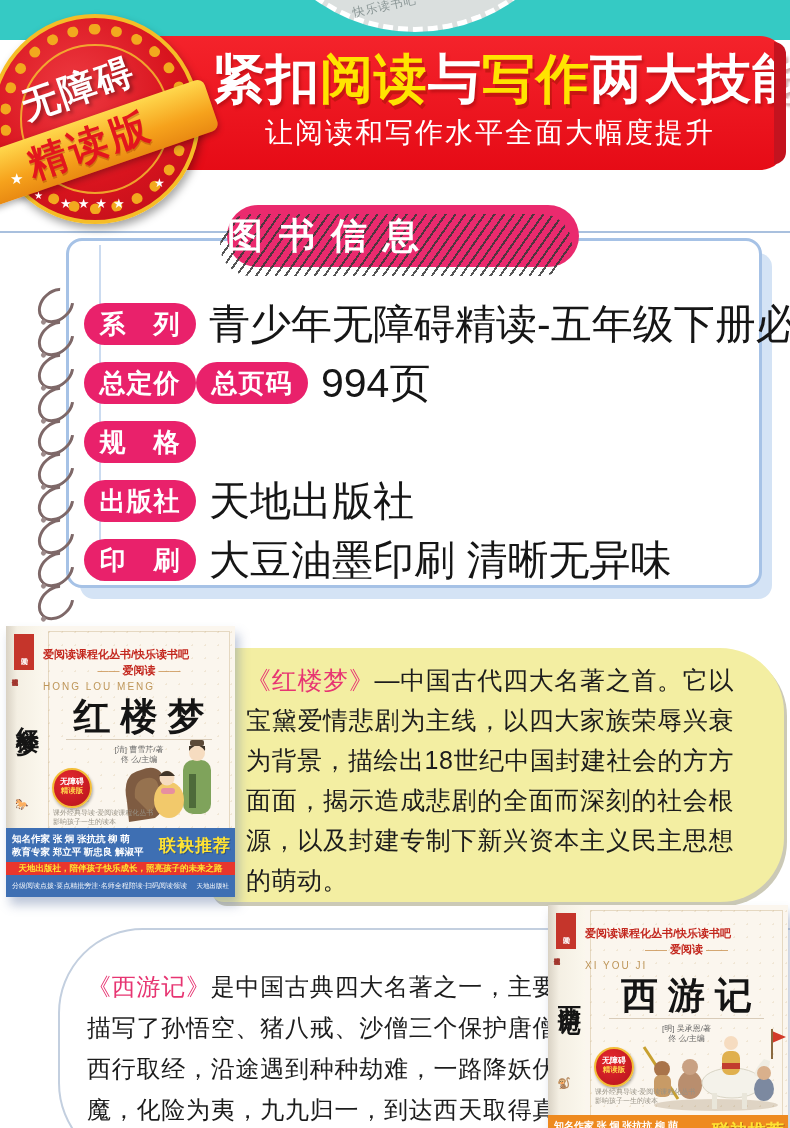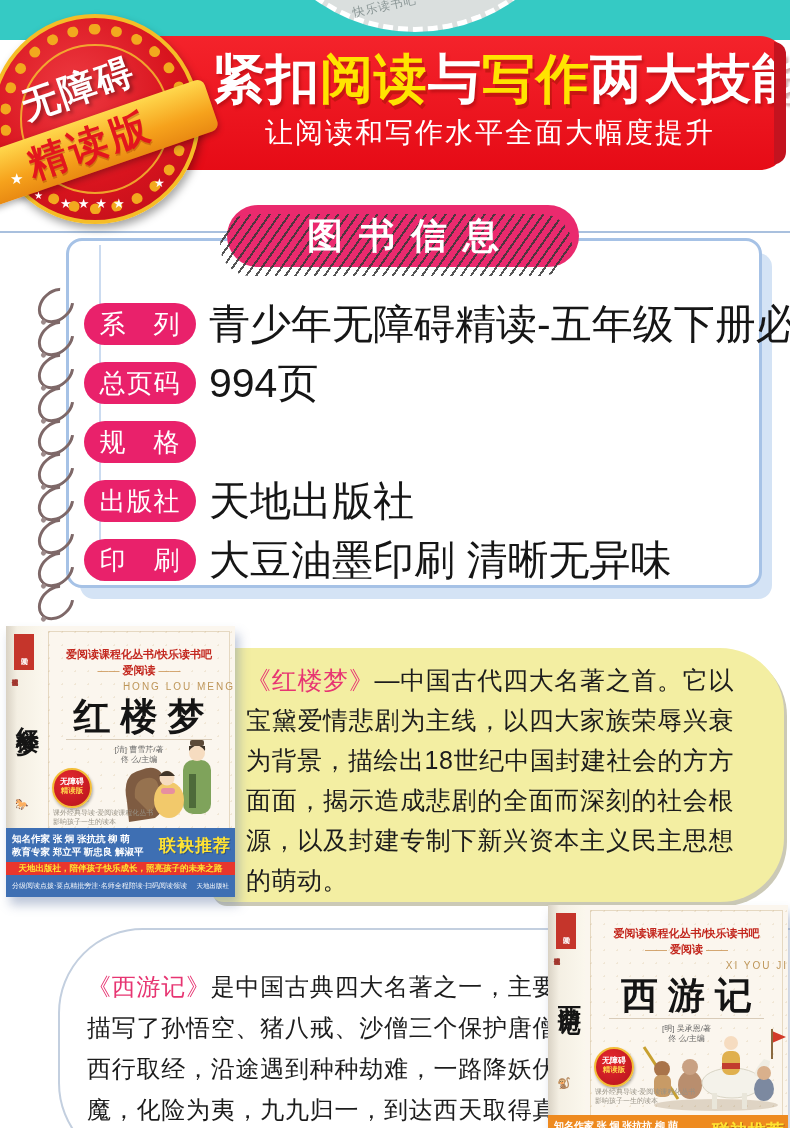--- a/index.html
+++ b/index.html
@@ -40,42 +40,42 @@
     text-shadow:0 2px 0 rgba(120,0,0,.25);}
   .seal .star{position:absolute;color:#fff;}
   .star-a{left:16px;top:152px;font-size:15px;}
   .star-b{left:40px;top:172px;font-size:10px;}
   .star-c{left:66px;top:178px;font-size:13px;letter-spacing:6px;}
   .star-d{left:160px;top:158px;font-size:12px;color:#FFD84D;}
 
   
   .rule-line{position:absolute;left:0;top:231px;width:790px;height:2px;background:#A9C0DE;z-index:1;}
   .info-pill{position:absolute;left:227px;top:205px;width:352px;height:62px;border-radius:33px;
-    background:#EA2A6E;z-index:3;display:flex;align-items:center;justify-content:center;}
+    background:#EA2A6E;z-index:3;display:flex;align-items:center;}
   .info-pill::before{content:"";position:absolute;inset:0;border-radius:33px;z-index:-1;
     transform:translate(-7px,9px);
     background:repeating-linear-gradient(125deg,rgba(55,55,55,.85) 0 2px,transparent 2px 8px);}
   .info-pill span{font-size:36px;font-weight:900;color:#fff;letter-spacing:16px;margin-right:-16px;}
 
   
   .notebook{position:absolute;left:66px;top:238px;width:696px;height:350px;background:#fff;
     border:3px solid #A6C2E6;border-radius:16px;z-index:2;box-sizing:border-box;
     box-shadow:12px 13px 0 -2px #D4E3F5;}
   .nb-margin{position:absolute;left:30px;top:4px;bottom:4px;width:2px;background:#CBDBF0;}
   .ring{position:absolute;left:36px;width:34px;height:25px;border:3px solid #7E6868;border-radius:50%;
     border-right-color:transparent;transform:rotate(-42deg);z-index:3;}
   .ring::after{content:"";position:absolute;left:-6px;top:14px;width:5px;height:5px;border-radius:50%;background:#9c8a8a;}
   .r0{top:290px}.r1{top:323px}.r2{top:356px}.r3{top:389px}.r4{top:422px}
   .r5{top:455px}.r6{top:488px}.r7{top:521px}.r8{top:554px}.r9{top:587px}
 
   .rows{position:absolute;left:15px;top:62px;right:10px;display:flex;flex-direction:column;gap:17px;}
   .info-row{display:flex;align-items:center;height:42px;}
   .pill{display:inline-flex;align-items:center;justify-content:center;min-width:112px;height:42px;
     padding:0 12px;box-sizing:border-box;border-radius:21px;background:#E9216B;color:#fff;
-    font-size:26px;font-weight:400;letter-spacing:1px;}
+    font-size:26px;font-weight:700;letter-spacing:1px;}
   .val{margin-left:13px;font-size:41px;color:#161616;white-space:nowrap;}
   .val.w1{width:212px;margin-left:13px;}
 
   
   .bubble-y{position:absolute;left:210px;top:648px;width:574px;height:254px;background:#F3EEA2;
     border-radius:14px 64px 64px 14px;box-shadow:3px 4px 0 #CBC9B6;z-index:2;box-sizing:border-box;
     padding:12px 0 0 36px;}
   .bubble-y .txt{width:488px;font-size:25px;line-height:40px;color:#1c1c1c;letter-spacing:.5px;
     text-align:justify;}
   .bubble-w{position:absolute;left:58px;top:928px;width:760px;height:240px;background:#fff;
@@ -96,26 +96,26 @@
     display:flex;align-items:center;justify-content:center;}
   .spine-series{position:absolute;left:5px;top:48px;height:60px;writing-mode:vertical-rl;
     text-orientation:upright;font-size:6.5px;line-height:8px;color:#A0342C;letter-spacing:0;}
   .spine-title{position:absolute;left:0;right:0;top:82px;text-align:center;writing-mode:vertical-rl;
     text-orientation:upright;margin:0 auto;font-family:"Liberation Serif","DejaVu Serif",serif;
     font-size:23px;font-weight:900;color:#151515;letter-spacing:3px;}
   .spine-mini{position:absolute;left:9px;top:172px;font-size:11px;}
   .cover{position:absolute;left:37px;right:0;top:0;bottom:0;background:#FBF6EE;
     background-image:radial-gradient(rgba(214,190,150,.28) 1px,transparent 1px);background-size:13px 13px;}
   .cov-frame{position:absolute;inset:5px;border:1px solid rgba(190,160,110,.35);pointer-events:none;}
-  .cov-header{position:absolute;left:0;right:0;top:21px;text-align:center;font-size:11px;
+  .cov-header{position:absolute;left:0;right:0;top:21px;text-align:left;font-size:11px;
     font-weight:800;color:#C3271E;white-space:nowrap;}
   .cov-ribbon{position:absolute;left:0;right:0;top:37px;text-align:center;font-size:11px;
     font-weight:900;color:#C3271E;}
   .cov-ribbon .dash{color:#C98F4D;font-weight:400;}
-  .cov-pinyin{position:absolute;left:0;right:0;top:55px;text-align:right;font-size:10px;
+  .cov-pinyin{position:absolute;left:0;right:0;top:55px;text-align:left;font-size:10px;
     color:#BE9659;letter-spacing:2px;}
   .cov-title{position:absolute;left:0;right:0;top:66px;text-align:center;
     font-family:"Liberation Serif","DejaVu Serif",serif;font-size:37px;font-weight:900;color:#141414;
     letter-spacing:10px;text-indent:10px;white-space:nowrap;}
   .cov-line{position:absolute;left:12%;top:113px;width:76%;height:1px;background:#D8CBB8;}
   .cov-author{position:absolute;left:0;right:0;top:119px;text-align:center;font-size:8px;
     line-height:10px;color:#666;}
   .cov-badge{position:absolute;left:9px;top:142px;width:40px;height:40px;border-radius:50%;
     background:radial-gradient(circle at 38% 32%,#E5272E,#B6151C);border:2px solid #F2BC37;
     box-sizing:border-box;text-align:center;box-shadow:1px 2px 3px rgba(0,0,0,.3);}
@@ -174,20 +174,21 @@
   </div>
 
   <div class="notebook">
     <div class="nb-margin"></div>
     <div class="rows">
       <div class="info-row">
         <span class="pill">系　列</span>
         <span class="val">青少年无障碍精读-五年级下册必读</span>
       </div>
       <div class="info-row">
+        <span class="pill">总定价</span>
         <span class="pill">总页码</span>
         <span class="val">994页</span>
       </div>
       <div class="info-row">
         <span class="pill">规　格</span>
       </div>
       <div class="info-row">
         <span class="pill">出版社</span>
         <span class="val">天地出版社</span>
       </div>

